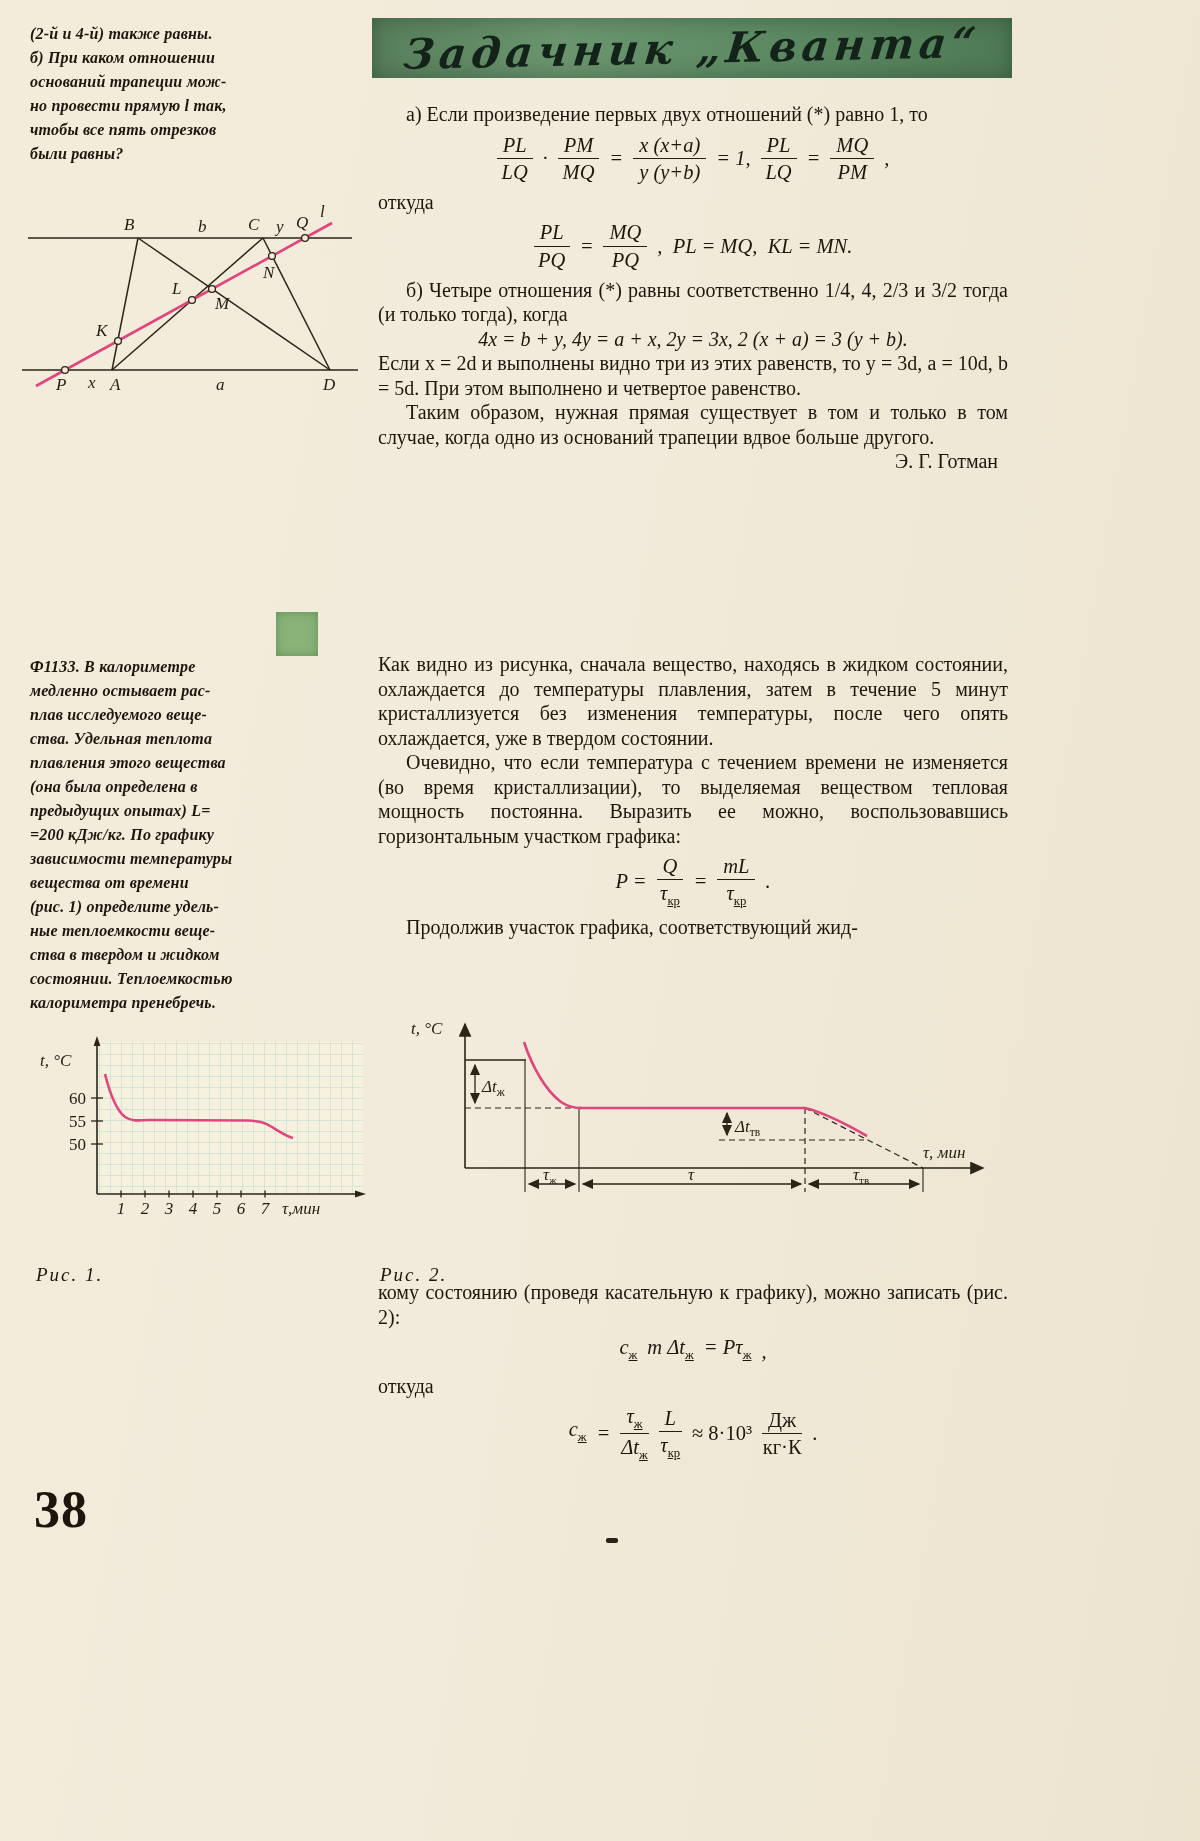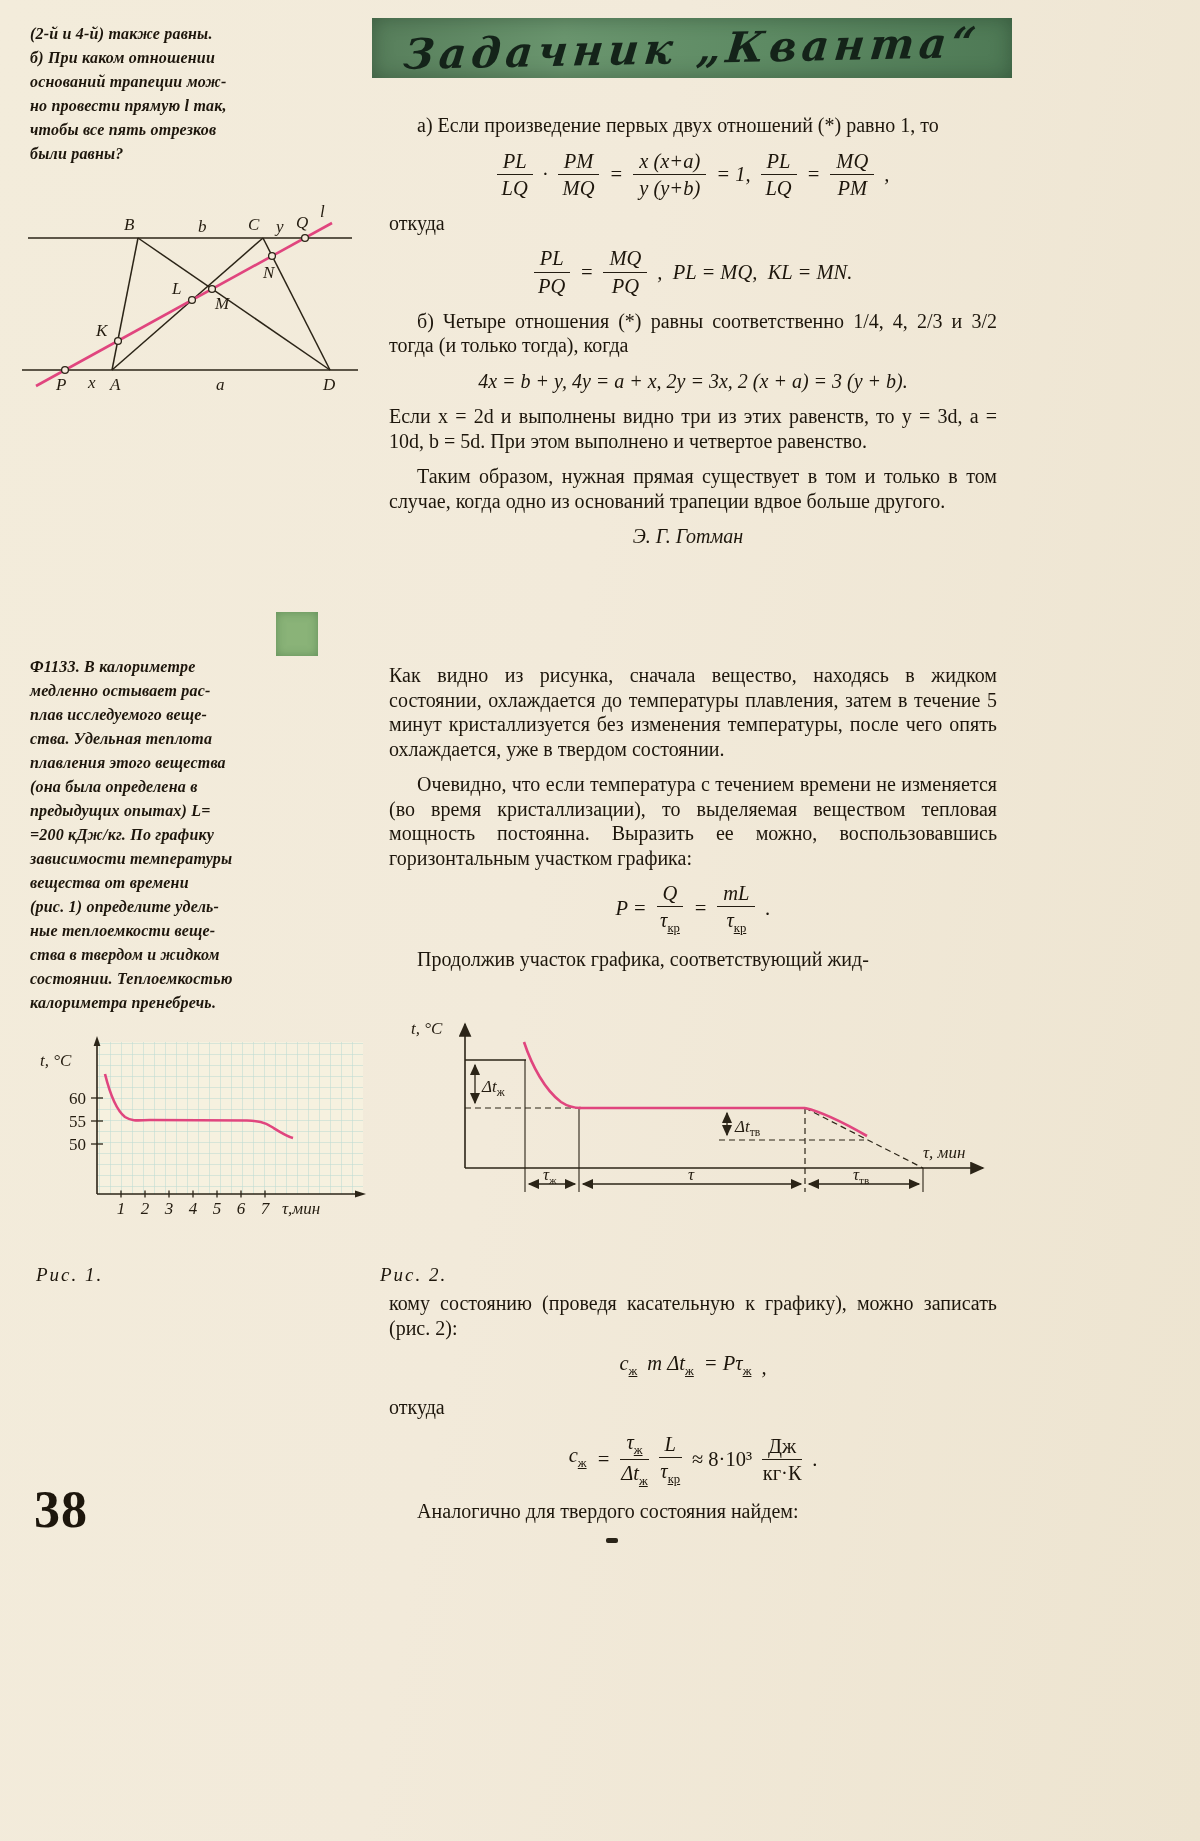--- a/index.html
+++ b/index.html
@@ -5,40 +5,40 @@
 <style>
   * { box-sizing: border-box; margin: 0; padding: 0; }
   body { background:#b9b2a2; font-family:"Liberation Serif", serif; }
   .page { position:relative; width:1200px; height:1841px; margin:0 auto;
           background:linear-gradient(100deg,#f3ecdb 0%,#f2eada 45%,#ede4d0 100%);
           color:#1d160c; overflow:hidden; }
   .block { position:absolute; }
   .prob { font-style:italic; font-weight:bold; font-size:16px; line-height:24px;
           white-space:pre-line; letter-spacing:.2px; }
   .body-col { font-size:20px; line-height:24.5px; text-align:justify; }
-  .body-col p { margin:11px; }
+  .body-col p { margin:0; }
   .body-col p.ind { text-indent:28px; }
   .eq { display:flex; justify-content:center; align-items:center;
         font-style:italic; font-size:20.5px; margin:6px 0; text-align:center; }
   .frac { display:inline-flex; flex-direction:column; align-items:center;
           margin:0 5px; line-height:1.18; }
   .fnum { padding:0 6px 1px; border-bottom:1.5px solid #241d12; }
   .fden { padding-top:1px; }
   .tok { margin:0 5px; white-space:pre-wrap; }
   .up { font-style:normal; }
   sub { font-size:.62em; font-style:normal;text-decoration:underline; }
   .eqline { text-align:center; font-style:italic; margin:10px 0 6px; }
   .banner { position:absolute; display:flex; align-items:center; justify-content:center;
             background:linear-gradient(93deg,#577e5b,#6a956e 30%,#5d8a63 62%,#4e7955);
             box-shadow:inset 0 0 20px rgba(18,40,24,.38); }
   .banner span { font-family:"DejaVu Serif", serif; font-style:italic; font-weight:bold;
             font-size:42px; letter-spacing:5px; color:#142319;
             transform:rotate(-1.2deg) skewX(-7deg); white-space:nowrap; }
   .caption { position:absolute; font-style:italic; font-size:19px; letter-spacing:2px;margin-top:24px; }
-  .author { text-align:center; font-style:italic; padding-right:10px; margin-top:12px; }
+  .author { text-align:right; padding-right:10px; margin-top:12px; }
   .pagenum { position:absolute; font-weight:bold; font-size:52px; letter-spacing:1px; }
   .green-square { position:absolute; background:#8ab378;
             box-shadow:inset 0 0 10px rgba(60,110,60,.5); }
   .print-mark { position:absolute; width:12px; height:5px; background:#2a2418; border-radius:2px; }
   svg text { font-family:"Liberation Serif", serif; font-style:italic; font-size:17px; fill:#241c10; }
   svg text.up, svg g.up text { font-style:normal; }
 </style>
 </head>
 <body>
 
@@ -299,20 +299,19 @@
           <span class="fnum">L</span>
           <span class="fden">τ<sub>кр</sub></span>
         </span>
         <span class="tok up">≈ 8·10³</span>
         <span class="frac up">
           <span class="fnum">Дж</span>
           <span class="fden">кг·К</span>
         </span>
         <span class="tok up">.</span>
       </div>
-    <p class="ind" style="margin-top:10px;">Аналогично для твердого состояния найдем:</p>
   </div>
 
   <div class="pagenum" style="left:34px; top:1480px;">38</div>
 
   <div class="print-mark" style="left:606px; top:1538px;"></div>
 
 </div>
 
 </body></html>

